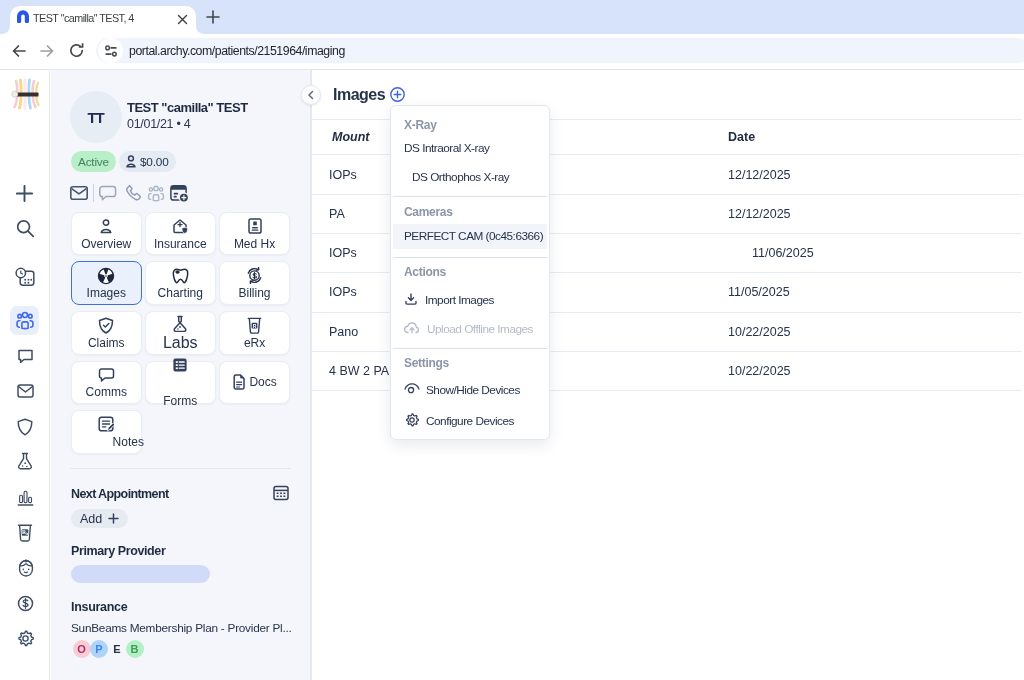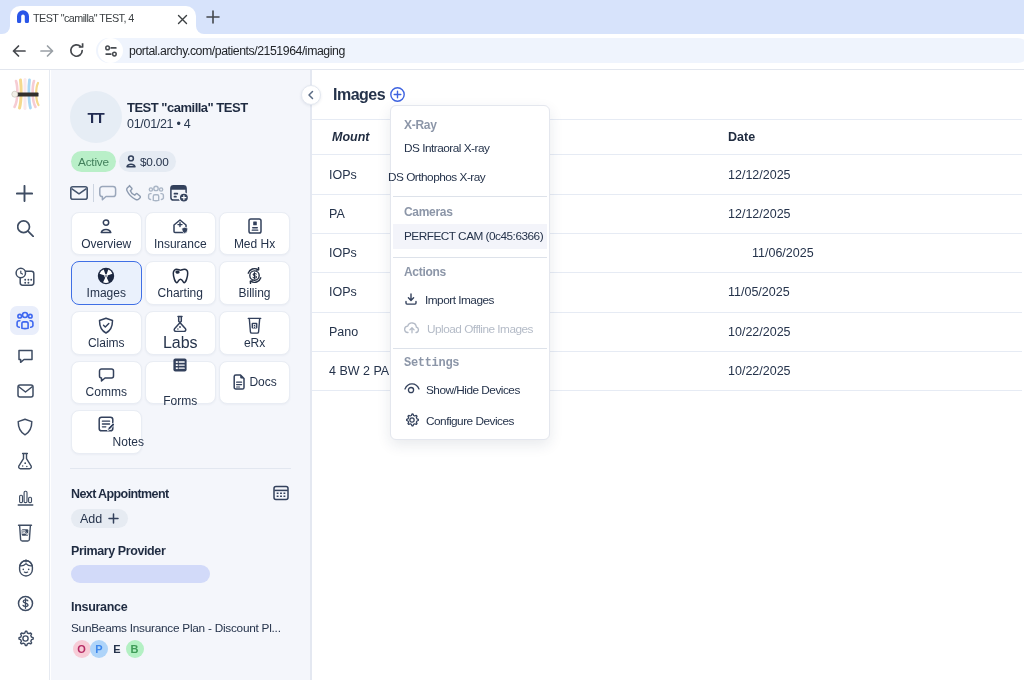--- a/index.html
+++ b/index.html
@@ -361,21 +361,21 @@
 <div class="abs" style="left:71px;top:509px;height:19px;padding:0 9px;background:#e6ebf2;border-radius:10px;display:flex;align-items:center;gap:6px;font-size:12.5px;color:#25334b;">Add
   <svg width="11" height="11" viewBox="0 0 11 11">
       <path d="M5.5 1 v9 M1 5.5 h9" stroke="#33415c" stroke-width="1.5" stroke-linecap="round"></path>
     </svg>
 </div>
 
 <div class="abs" style="left:71px;top:544px;font-size:12.5px;font-weight:bold;letter-spacing:-0.4px;color:#1f2b41;">Primary Provider</div>
 <div class="abs" style="left:71px;top:565px;width:139px;height:18px;background:#d2daf9;border-radius:9px;"></div>
 
 <div class="abs" style="left:71px;top:600px;font-size:12.5px;font-weight:bold;letter-spacing:-0.3px;color:#1f2b41;">Insurance</div>
-<div class="abs" style="left:71px;top:621px;font-size:11.8px;letter-spacing:-0.25px;color:#25334b;">SunBeams Insurance Plan - Discount Pl...</div>
+<div class="abs" style="left:71px;top:621px;font-size:11.8px;letter-spacing:-0.25px;color:#25334b;">SunBeams Membership Plan - Provider Pl...</div>
 <div class="abs" style="left:72.5px;top:640px;width:18px;height:18px;border-radius:50%;background:#f7ccd7;color:#b52a63;font-size:11px;font-weight:bold;display:flex;align-items:center;justify-content:center;">O</div>
 <div class="abs" style="left:90px;top:640px;width:18px;height:18px;border-radius:50%;background:#aed4f9;color:#3d87ec;font-size:11px;font-weight:bold;display:flex;align-items:center;justify-content:center;">P</div>
 <div class="abs" style="left:110.5px;top:640px;width:13px;height:18px;color:#25334b;font-size:11px;font-weight:bold;display:flex;align-items:center;justify-content:center;">E</div>
 <div class="abs" style="left:125.5px;top:640px;width:18px;height:18px;border-radius:50%;background:#b3f0c3;color:#3f9c58;font-size:11px;font-weight:bold;display:flex;align-items:center;justify-content:center;">B</div>
 
 <div class="abs" style="left:311px;top:70px;width:1px;height:610px;background:#e4e8f1;"></div>
 
 <div class="abs" style="left:301px;top:85px;width:20px;height:20px;border-radius:50%;background:#fff;border:1px solid #e3e8f0;box-shadow:0 1px 3px rgba(40,60,100,0.10);"></div>
 <svg class="abs" style="left:306px;top:90px" width="10" height="10" viewBox="0 0 10 10">
     <path d="M6.5 1.5 L3 5 L6.5 8.5" fill="none" stroke="#5a6b84" stroke-width="1.5" stroke-linecap="round" stroke-linejoin="round"></path>
@@ -409,39 +409,39 @@
     <div class="abs" style="left:312px;top:351px;width:710px;height:1px;background:#e6ebf4;"></div>
     <div class="abs" style="left:329px;top:364px;font-size:12.5px;color:#25334b;">4 BW 2 PA</div>
     <div class="abs" style="left:728px;top:364px;font-size:12.5px;color:#25334b;">10/22/2025</div>
     <div class="abs" style="left:312px;top:390.3px;width:710px;height:1px;background:#e6ebf4;"></div>
   </div>
 
 <div class="abs" style="left:390px;top:105px;width:160px;height:335px;background:#fff;border:1px solid #e4e7ee;border-radius:6px;box-shadow:0 5px 14px rgba(30,45,80,0.10);"></div>
 <div id="menu">
     <div class="abs" style="left:404px;top:117.5px;font-size:12px;font-weight:bold;letter-spacing:-0.3px;color:#8c96a8;">X-Ray</div>
     <div class="abs" style="left:404px;top:140.5px;font-size:11.8px;letter-spacing:-0.5px;color:#25334b;">DS Intraoral X-ray</div>
-    <div class="abs" style="left:388px;top:169.5px;font-size:11.8px;letter-spacing:-0.5px;color:#25334b;">DS Orthophos X-ray</div>
+    <div class="abs" style="left:412px;top:169.5px;font-size:11.8px;letter-spacing:-0.5px;color:#25334b;">DS Orthophos X-ray</div>
     <div class="abs" style="left:393px;top:196px;width:154px;height:1px;background:#dde2ea;"></div>
     <div class="abs" style="left:404px;top:205px;font-size:12px;font-weight:bold;letter-spacing:-0.3px;color:#8c96a8;">Cameras</div>
     <div class="abs" style="left:393px;top:223.5px;width:154px;height:25.5px;background:#f3f4fa;"></div>
     <div class="abs" style="left:404px;top:228.5px;font-size:11.8px;letter-spacing:-0.5px;color:#25334b;">PERFECT CAM (0c45:6366)</div>
     <div class="abs" style="left:393px;top:257px;width:154px;height:1px;background:#dde2ea;"></div>
     <div class="abs" style="left:404px;top:265px;font-size:12px;font-weight:bold;letter-spacing:-0.3px;color:#8c96a8;">Actions</div>
     <svg class="abs" style="left:405px;top:293px" width="12" height="12" viewBox="0 0 12 12">
       <path d="M6 1 v6 M3.4 4.8 L6 7.4 L8.6 4.8" fill="none" stroke="#33415c" stroke-width="1.4" stroke-linecap="round" stroke-linejoin="round"></path>
       <path d="M1 8.5 v1.6 a1 1 0 0 0 1 1 h8 a1 1 0 0 0 1 -1 v-1.6" fill="none" stroke="#33415c" stroke-width="1.4" stroke-linecap="round"></path>
     </svg>
     <div class="abs" style="left:425px;top:292.5px;font-size:11.8px;letter-spacing:-0.5px;color:#25334b;">Import Images</div>
     <svg class="abs" style="left:404px;top:321px" width="16" height="13" viewBox="0 0 16 13">
       <path d="M4 11.5 a3.2 3.2 0 0 1 -0.3 -6.4 a4.4 4.4 0 0 1 8.6 0.9 a2.8 2.8 0 0 1 -0.3 5.5" fill="none" stroke="#b4bbc7" stroke-width="1.3" stroke-linecap="round"></path>
       <path d="M8 11.8 V7 M5.9 8.9 L8 6.8 L10.1 8.9" fill="none" stroke="#b4bbc7" stroke-width="1.3" stroke-linecap="round" stroke-linejoin="round"></path>
     </svg>
     <div class="abs" style="left:427px;top:321.5px;font-size:11.8px;letter-spacing:-0.5px;color:#b4bbc7;">Upload Offline Images</div>
     <div class="abs" style="left:393px;top:347.5px;width:154px;height:1px;background:#dde2ea;"></div>
-    <div class="abs" style="left:404px;top:355.5px;font-size:12px;font-weight:bold;letter-spacing:-0.3px;color:#8c96a8;font-family:Liberation Mono, monospace;">Settings</div>
+    <div class="abs" style="left:404px;top:355.5px;font-size:12px;font-weight:bold;letter-spacing:-0.3px;color:#8c96a8;">Settings</div>
     <svg class="abs" style="left:404px;top:383px" width="16" height="11" viewBox="0 0 16 11">
       <path d="M1 6 C2.8 1.6 6 0.9 8 0.9 C10 0.9 13.2 1.6 15 6" fill="none" stroke="#33415c" stroke-width="1.3" stroke-linecap="round"></path>
       <circle cx="7" cy="7.1" r="2.6" fill="none" stroke="#33415c" stroke-width="1.3"></circle>
     </svg>
     <div class="abs" style="left:426px;top:382.5px;font-size:11.8px;letter-spacing:-0.5px;color:#25334b;">Show/Hide Devices</div>
     <svg class="abs" style="left:405px;top:413px" width="14" height="14" viewBox="0 0 17 17">
       <path d="M8.5 1.2 l1.3 0.1 0.6 1.7 1.6 0.7 1.6 -0.8 1 1 -0.8 1.6 0.7 1.6 1.7 0.6 0 1.4 -1.7 0.6 -0.7 1.6 0.8 1.6 -1 1 -1.6 -0.8 -1.6 0.7 -0.6 1.7 -1.4 0 -0.6 -1.7 -1.6 -0.7 -1.6 0.8 -1 -1 0.8 -1.6 -0.7 -1.6 -1.7 -0.6 0 -1.4 1.7 -0.6 0.7 -1.6 -0.8 -1.6 1 -1 1.6 0.8 1.6 -0.7 z" fill="none" stroke="#33415c" stroke-width="1.5" stroke-linejoin="round"></path>
       <circle cx="8.5" cy="8.5" r="2.6" fill="none" stroke="#33415c" stroke-width="1.5"></circle>
     </svg>
     <div class="abs" style="left:426px;top:413.5px;font-size:11.8px;letter-spacing:-0.5px;color:#25334b;">Configure Devices</div>

